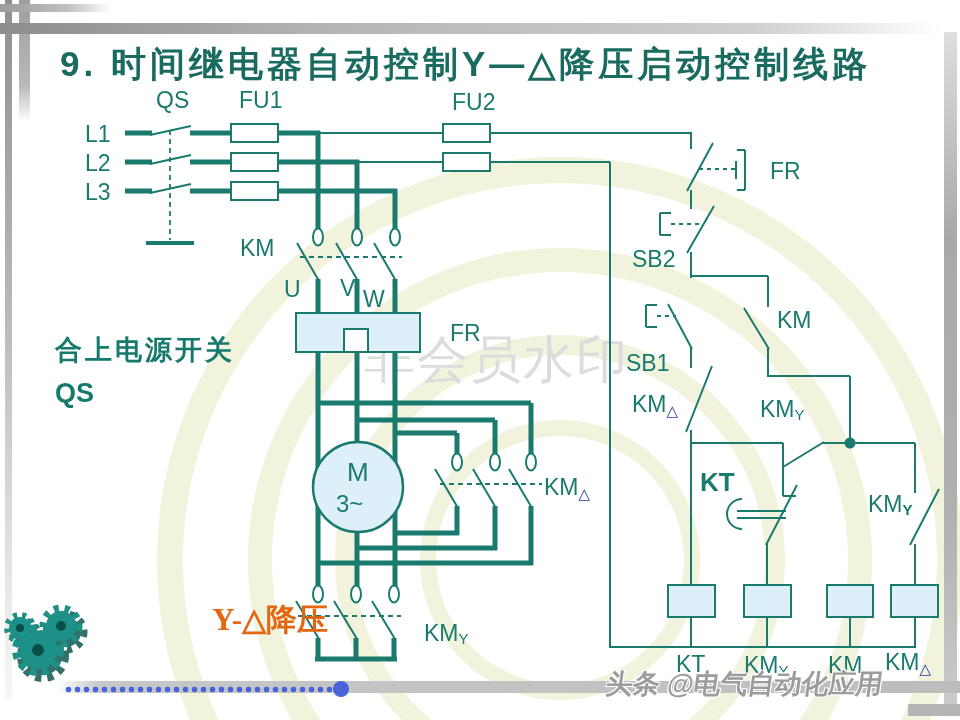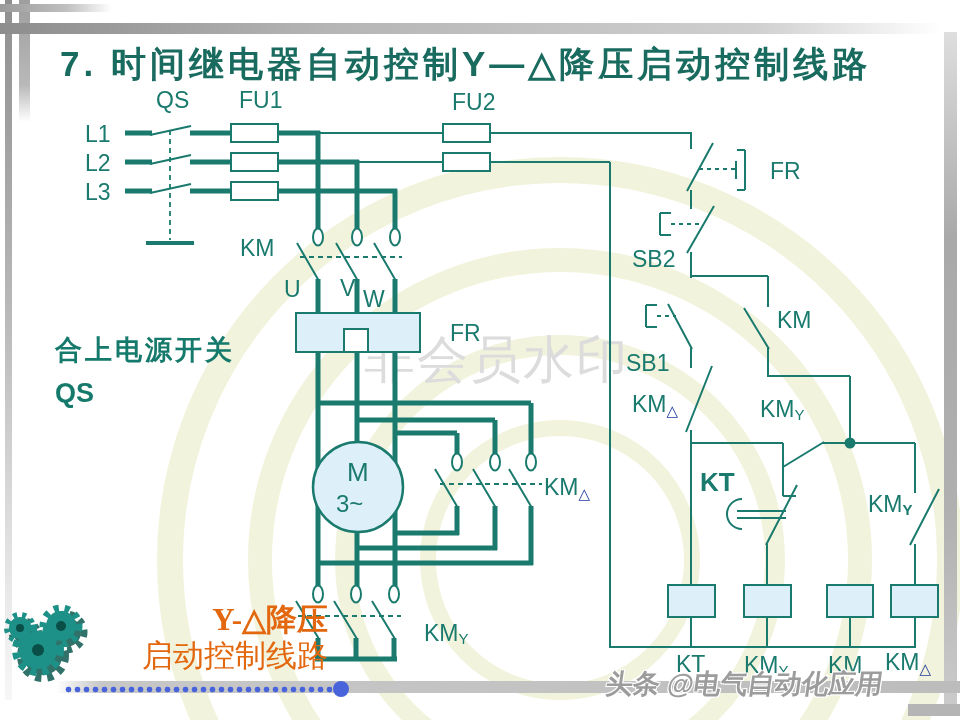--- a/index.html
+++ b/index.html
@@ -180,26 +180,25 @@
     <text x="760" y="417"><tspan>KM</tspan><tspan dy="3" font-size="15">Y</tspan></text>
     <text x="700" y="491" font-size="26" font-weight="bold">KT</text>
     <text x="868" y="512"><tspan>KM</tspan><tspan dy="3" font-size="15" font-weight="bold">Y</tspan></text>
     <text x="676" y="672"><tspan>KT</tspan><tspan dy="3" font-size="15"></tspan></text>
     <text x="744" y="673"><tspan>KM</tspan><tspan dy="3" font-size="15">Y</tspan></text>
     <text x="828" y="673"><tspan>KM</tspan><tspan dy="3" font-size="15"></tspan></text>
     <text x="885" y="670"><tspan>KM</tspan><tspan dy="4" font-size="15" fill="#1e3a9e">△</tspan></text>
   </g>
 </svg>
 
-<div class="abs z4 title">7. 时间继电器自动控制Y—△降压启动控制线路</div>
+<div class="abs z4 title">9. 时间继电器自动控制Y—△降压启动控制线路</div>
 <div class="abs z4 note1">合上电源开关</div>
 <div class="abs z4 note2">QS</div>
 <div class="abs z4 caption">
   <div class="c1">Y-△降压</div>
-  <div class="c2">启动控制线路</div>
 </div>
 
 <div class="abs z3 dots"></div>
 <div class="abs z3 enddot"></div>
 
 <svg class="abs z5" style="left:0;top:588px;" width="92" height="104">
   <g>
     <g transform="translate(3,4)" opacity="0.85">
       <circle cx="40" cy="64" r="19" fill="#0c5a50"></circle>
         <circle cx="40" cy="64" r="22" fill="none" stroke="#0c5a50" stroke-width="8" stroke-dasharray="6 6"></circle>

